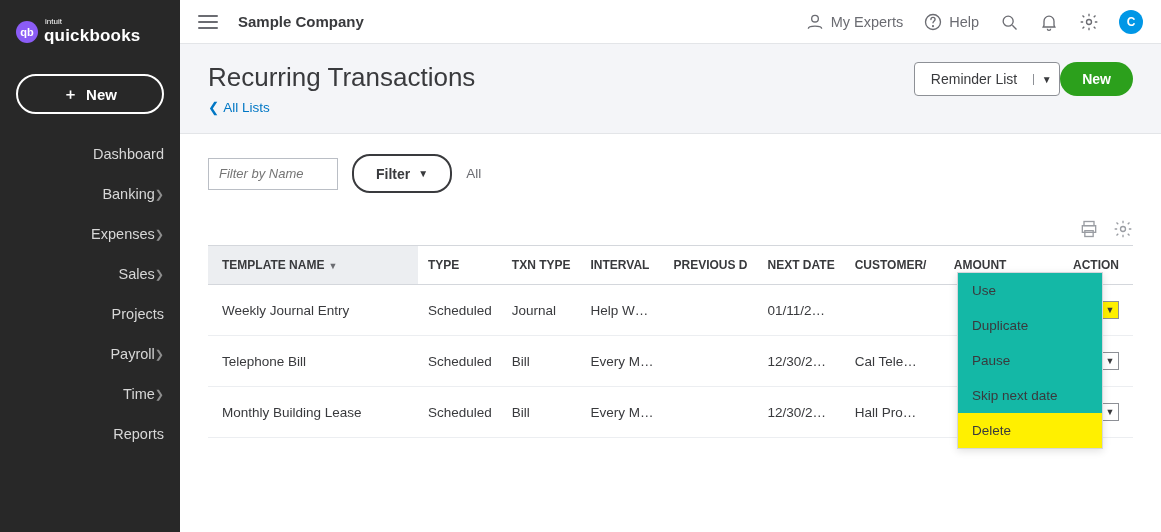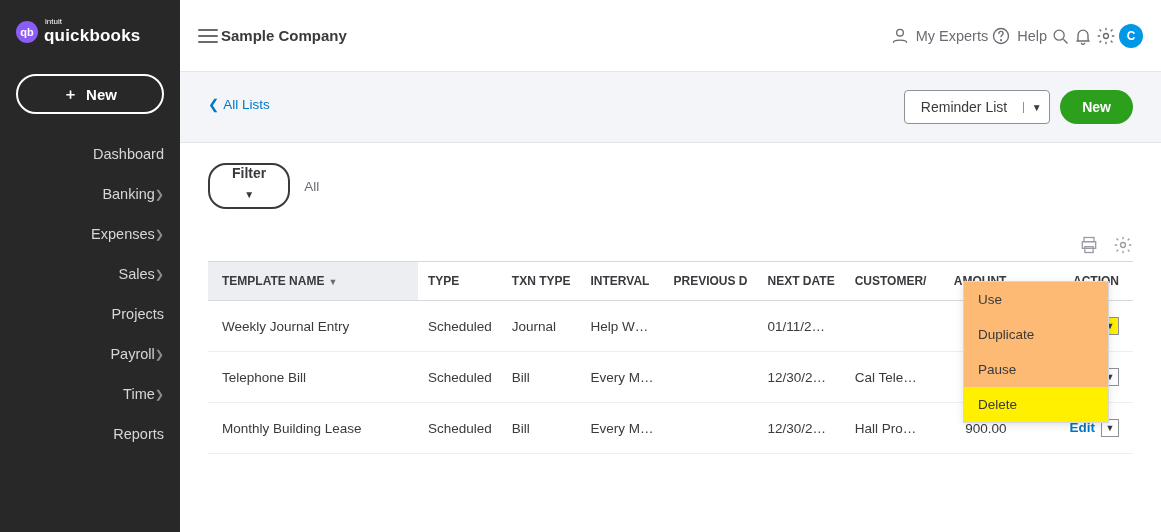--- a/index.html
+++ b/index.html
@@ -12,61 +12,61 @@
   .logo-circle { width: 22px; height: 22px; border-radius: 50%; background: #8b5cf6; color: #fff; font-size: 11px; font-weight: bold; display: flex; align-items: center; justify-content: center; margin-right: 6px; }
   .logo-text { font-size: 17px; font-weight: 600; letter-spacing: .2px; color:#fff;}
   .logo-sub { font-size: 8px; line-height: 8px; display:block; padding-left:1px;}
   .new-btn { margin: 14px 16px 20px; border: 2px solid #fff; border-radius: 22px; color: #fff; height: 40px; display: flex; align-items: center; justify-content: center; font-size: 15px; font-weight: 600; cursor: pointer; gap:8px;}
   .nav { list-style: none; }
   .nav li { padding: 12px 16px; display: flex; align-items: center; justify-content: flex-end; cursor: pointer; font-size: 14.5px; color:#d7d7d7;margin-left:12px;}
   .chev { font-size: 11px; color: #8d8d8d; }
 
   
   .main { flex: 1; display: flex; flex-direction: column; background:#fff; }
-  .topbar { height: 72px; display: flex; align-items: center; padding: 0 18px; border-bottom: 1px solid #e3e5e8; gap:3px;}
+  .topbar { height: 44px; display: flex; align-items: center; padding: 0 18px; border-bottom: 1px solid #e3e5e8; gap:20px;}
   .ham { width:20px; display:flex; flex-direction:column; gap:4px; cursor:pointer;}
   .ham span{height:2px; background:#6b6c72; border-radius:1px;}
   .company { font-size: 15px; font-weight:600; color:#393a3d;}
   .topbar-spacer{flex:1;}
   .top-item{display:flex;align-items:center;gap:6px;color:#6b6c72;cursor:pointer;font-size:14.5px;}
   .icon{width:20px;height:20px;display:flex;align-items:center;justify-content:center;color:#6b6c72;}
   .icon svg{width:20px;height:20px;stroke:#6b6c72;fill:none;stroke-width:1.6;}
   .avatar{width:24px;height:24px;border-radius:50%;background:#0097e6;color:#fff;display:flex;align-items:center;justify-content:center;font-size:12px;font-weight:600;}
 
   .titlewrap{background:#f4f5f8;border-bottom:1px solid #e3e5e8;padding:18px 28px;display:flex;align-items:flex-start;justify-content:space-between;}
   .page-title{font-size:26px;font-weight:400;color:#393a3d;}
   .back{color:#0077c5;font-size:13.5px;margin-top:6px;display:flex;align-items:center;gap:4px;cursor:pointer;}
-  .title-actions{display:flex;align-items:center;gap:10px;}
+  .title-actions{display:flex;align-items:center;}
   .pill{border:1px solid #8d9096;border-radius:4px;background:#fff;height:34px;display:flex;align-items:center;overflow:hidden;}
   .pill-main{padding:0 16px;font-size:14px;cursor:pointer;}
   .pill-drop{border-left:1px solid #8d9096;width:26px;display:flex;align-items:center;justify-content:center;cursor:pointer;font-size:10px;}
   .btn-green{background:#2ca01c;color:#fff;border-radius:17px;height:34px;padding:0 22px;display:flex;align-items:center;font-weight:600;font-size:14px;cursor:pointer;}
 
   .content{padding:20px 28px;position:relative;}
   .filters{display:flex;align-items:center;gap:14px;margin-bottom:26px;}
   .name-input{border:1px solid #babec5;height:32px;width:130px;padding:0 10px;font-size:13px;color:#6b6c72;font-style:italic;}
-  .filter-btn{border:2px solid #393a3d;border-radius:18px;height:46px;padding:0 22px;display:flex;align-items:center;gap:8px;font-weight:600;cursor:pointer;font-size:14px;flex-direction:column;}
+  .filter-btn{border:2px solid #393a3d;border-radius:18px;height:39px;padding:0 22px;display:flex;align-items:center;gap:8px;font-weight:600;cursor:pointer;font-size:14px;}
   .all-link{color:#6b6c72;font-size:13.5px;}
 
   .table-tools{display:flex;justify-content:flex-end;gap:14px;margin-bottom:6px;}
   .table-tools .icon svg{stroke:#9a9da3;}
 
   table{width:100%;border-collapse:collapse;}
   thead th{text-align:left;font-size:12px;font-weight:700;color:#393a3d;padding:12px 10px;border-top:1px solid #d4d7dc;border-bottom:1px solid #d4d7dc;background:#fff;white-space:nowrap;overflow:hidden;text-overflow:ellipsis;}
   thead th.first{background:#eceef1;padding-left:14px;}
   thead th.last{text-align:right;padding-right:14px;}
   tbody td{padding:16px 10px;border-bottom:1px solid #eceef1;font-size:13.5px;color:#393a3d;white-space:nowrap;overflow:hidden;text-overflow:ellipsis;}
   tbody td.first{padding-left:14px;}
   tbody td.num{text-align:right;}
   tbody td.act{text-align:right;padding-right:14px;}
   .edit{color:#0077c5;font-weight:600;cursor:pointer;}
   .edit-drop{display:inline-flex;border:1px solid #8d9096;width:18px;height:18px;align-items:center;justify-content:center;font-size:9px;margin-left:6px;cursor:pointer;vertical-align:middle;}
   .hl{background:#fff000;padding:1px 2px;}
 
-  .menu{position:absolute;right:52px;top:138px;width:146px;background:#fdba74;border:1px solid #d4d7dc;box-shadow:0 2px 8px rgba(0,0,0,.12);z-index:10;}
+  .menu{position:absolute;right:58px;top:138px;width:146px;background:#14b8a6;border:1px solid #d4d7dc;box-shadow:0 2px 8px rgba(0,0,0,.12);z-index:10;}
   .menu div{padding:10px 14px;font-size:13.5px;cursor:pointer;}
   .menu div.del{background:#fff000;}
 
   .sort-ind{font-size:9px;margin-left:4px;color:#6b6c72;}
 </style>
 </head>
 <body>
 
 <div class="app">
   <aside class="sidebar">
@@ -158,36 +158,38 @@
           <svg viewBox="0 0 24 24">
             <circle cx="12" cy="12" r="3"></circle>
             <path d="M12 2v3M12 19v3M4.2 4.2l2.1 2.1M17.7 17.7l2.1 2.1M2 12h3M19 12h3M4.2 19.8l2.1-2.1M17.7 6.3l2.1-2.1"></path>
           </svg>
         </span>
       <div class="avatar">C</div>
     </div>
 
     <div class="titlewrap">
       <div>
+        <div class="page-title">Recurring Transactions</div>
         <div class="back">
           <span>❮</span>
           <span>All Lists</span>
         </div>
       </div>
       <div class="title-actions">
         <div class="pill">
           <div class="pill-main">Reminder List</div>
           <div class="pill-drop">▼</div>
         </div>
         <div class="btn-green">New</div>
       </div>
     </div>
 
     <div class="content">
       <div class="filters">
+        <input class="name-input" placeholder="Filter by Name" style="">
         <div class="filter-btn">
           <span>Filter</span>
           <span style="font-size:10px">▼</span>
         </div>
         <span class="all-link">All</span>
       </div>
 
       <div class="table-tools">
         <span class="icon">
             <svg viewBox="0 0 24 24">
@@ -263,17 +265,18 @@
               <td class="num">900.00</td>
               <td class="act"><span class="edit">Edit</span><span class="edit-drop">▼</span></td>
             </tr>
           </tbody>
       </table>
 
       <div class="menu" id="menu">
           <div>Use</div>
           <div>Duplicate</div>
           <div>Pause</div>
+          <div>Skip next date</div>
           <div class="del">Delete</div>
         </div>
     </div>
   </main>
 </div>
 
 </body></html>

